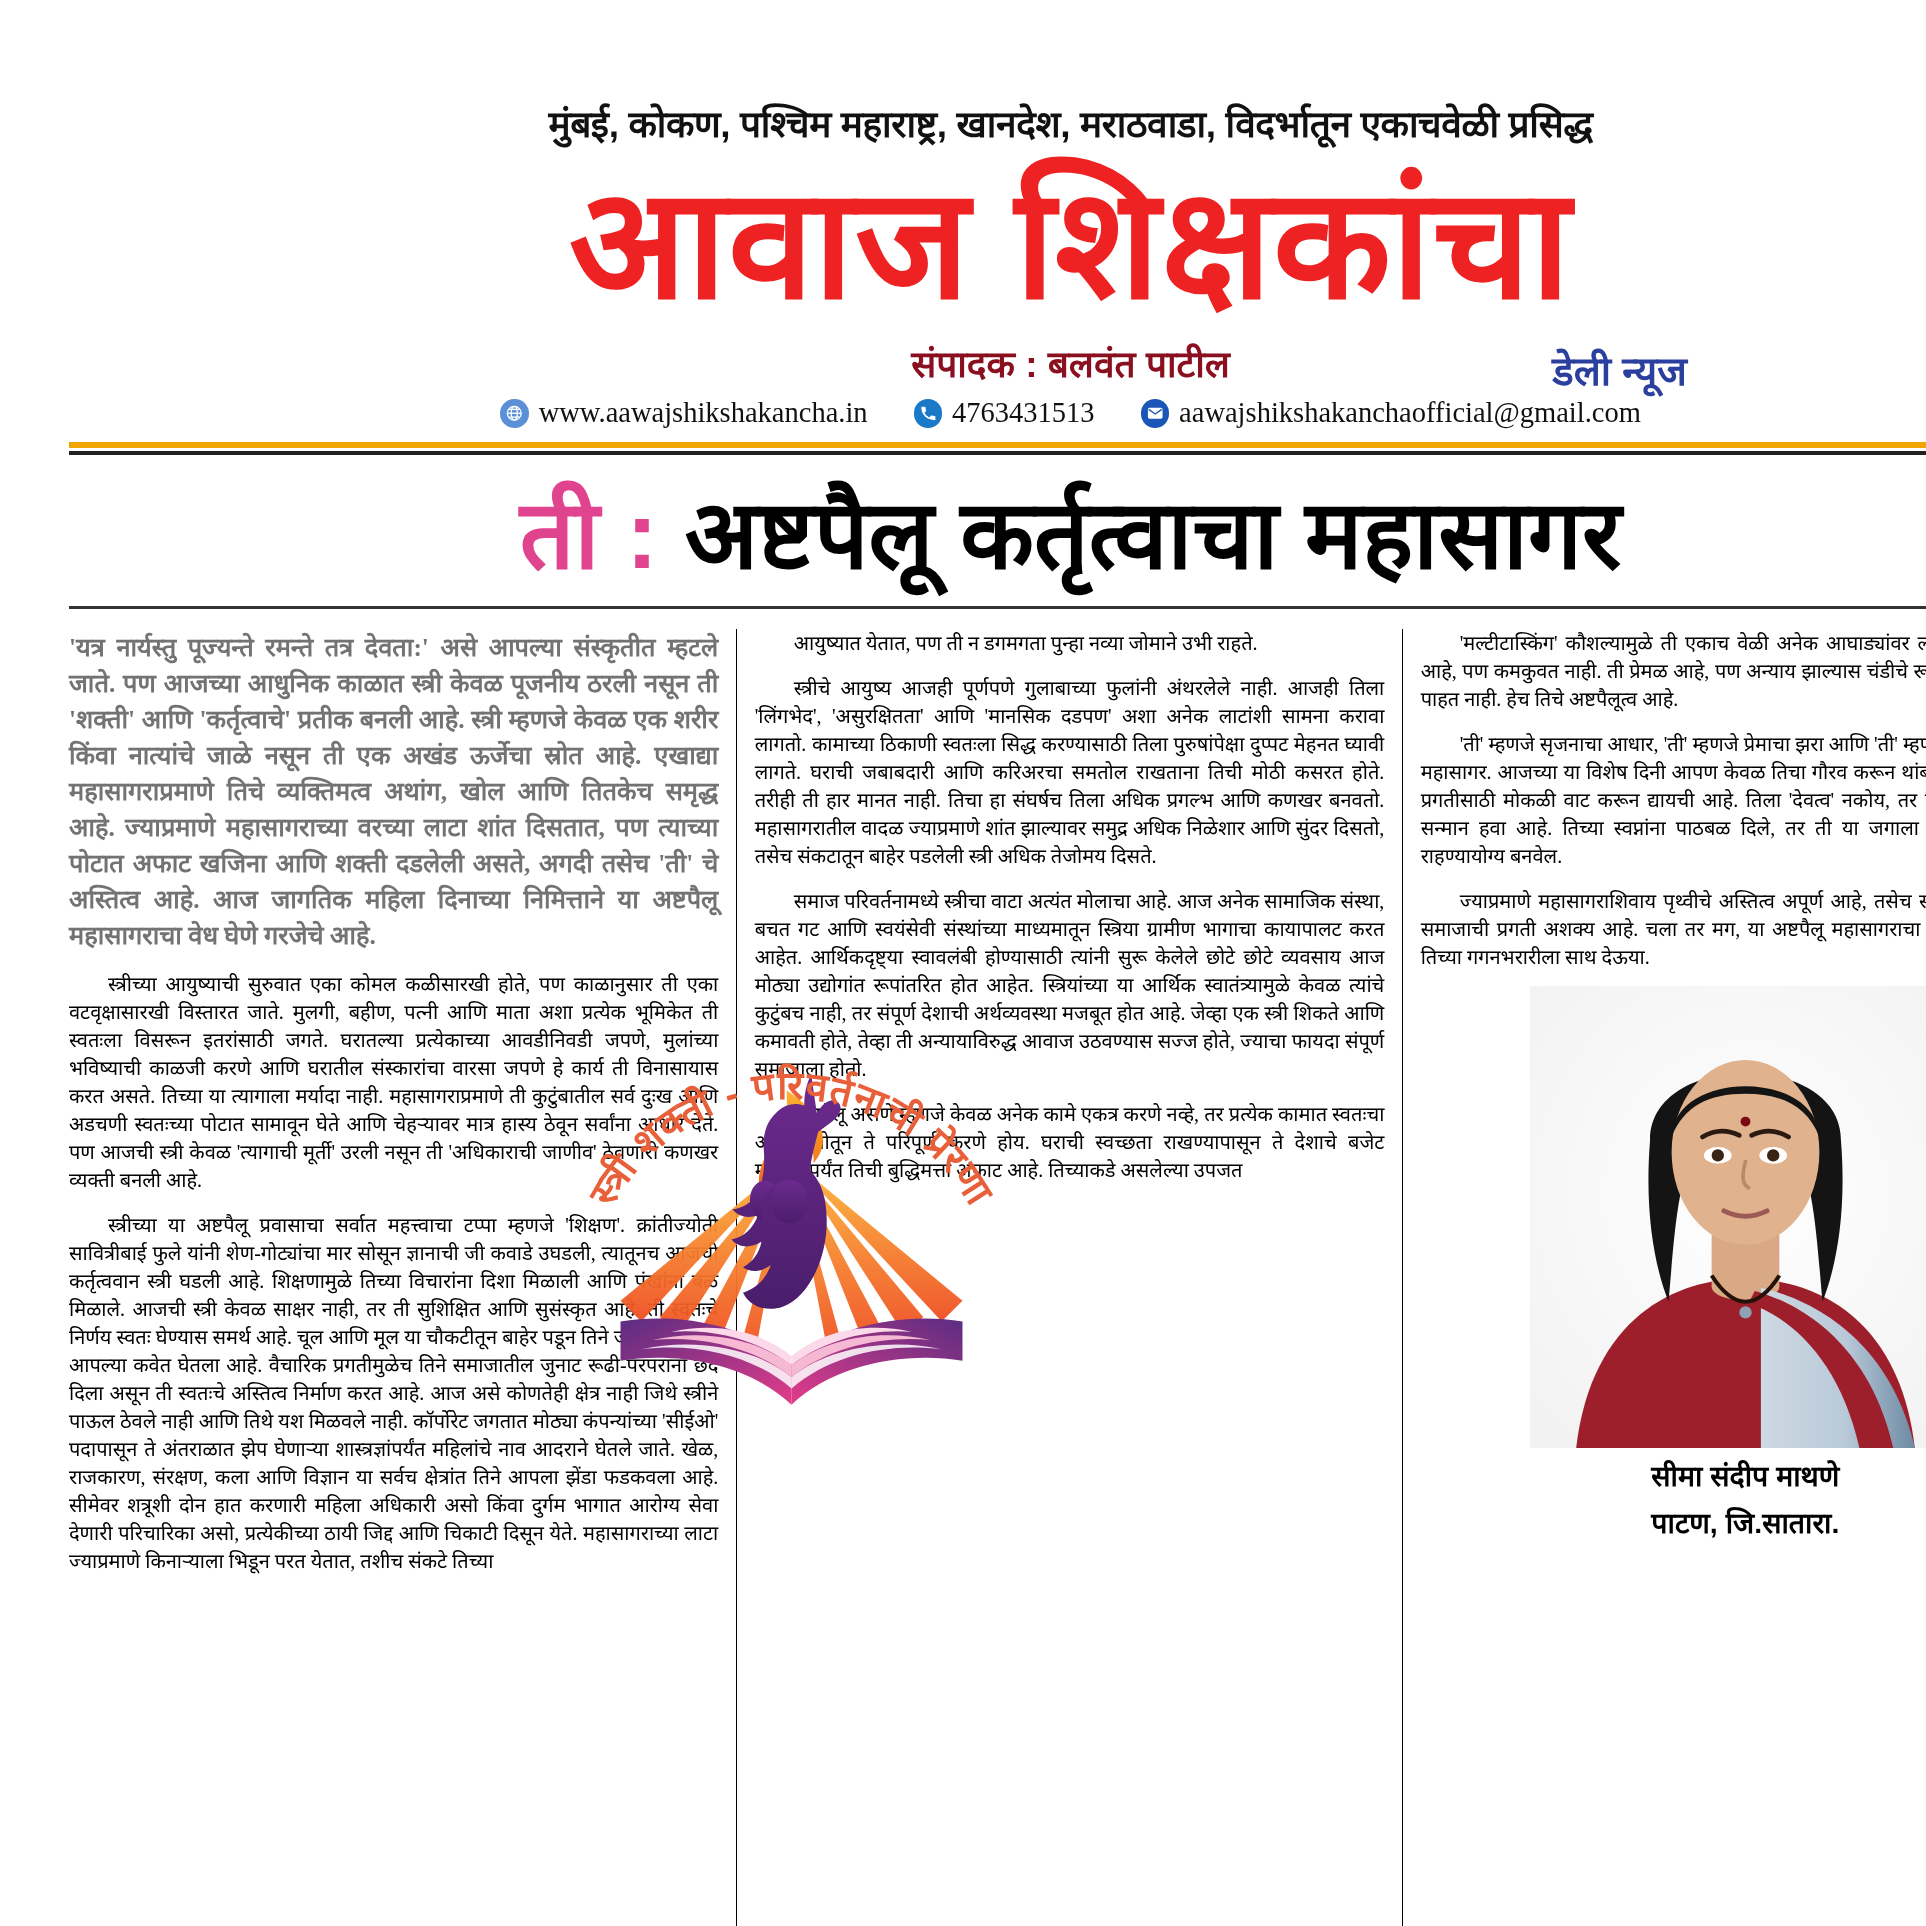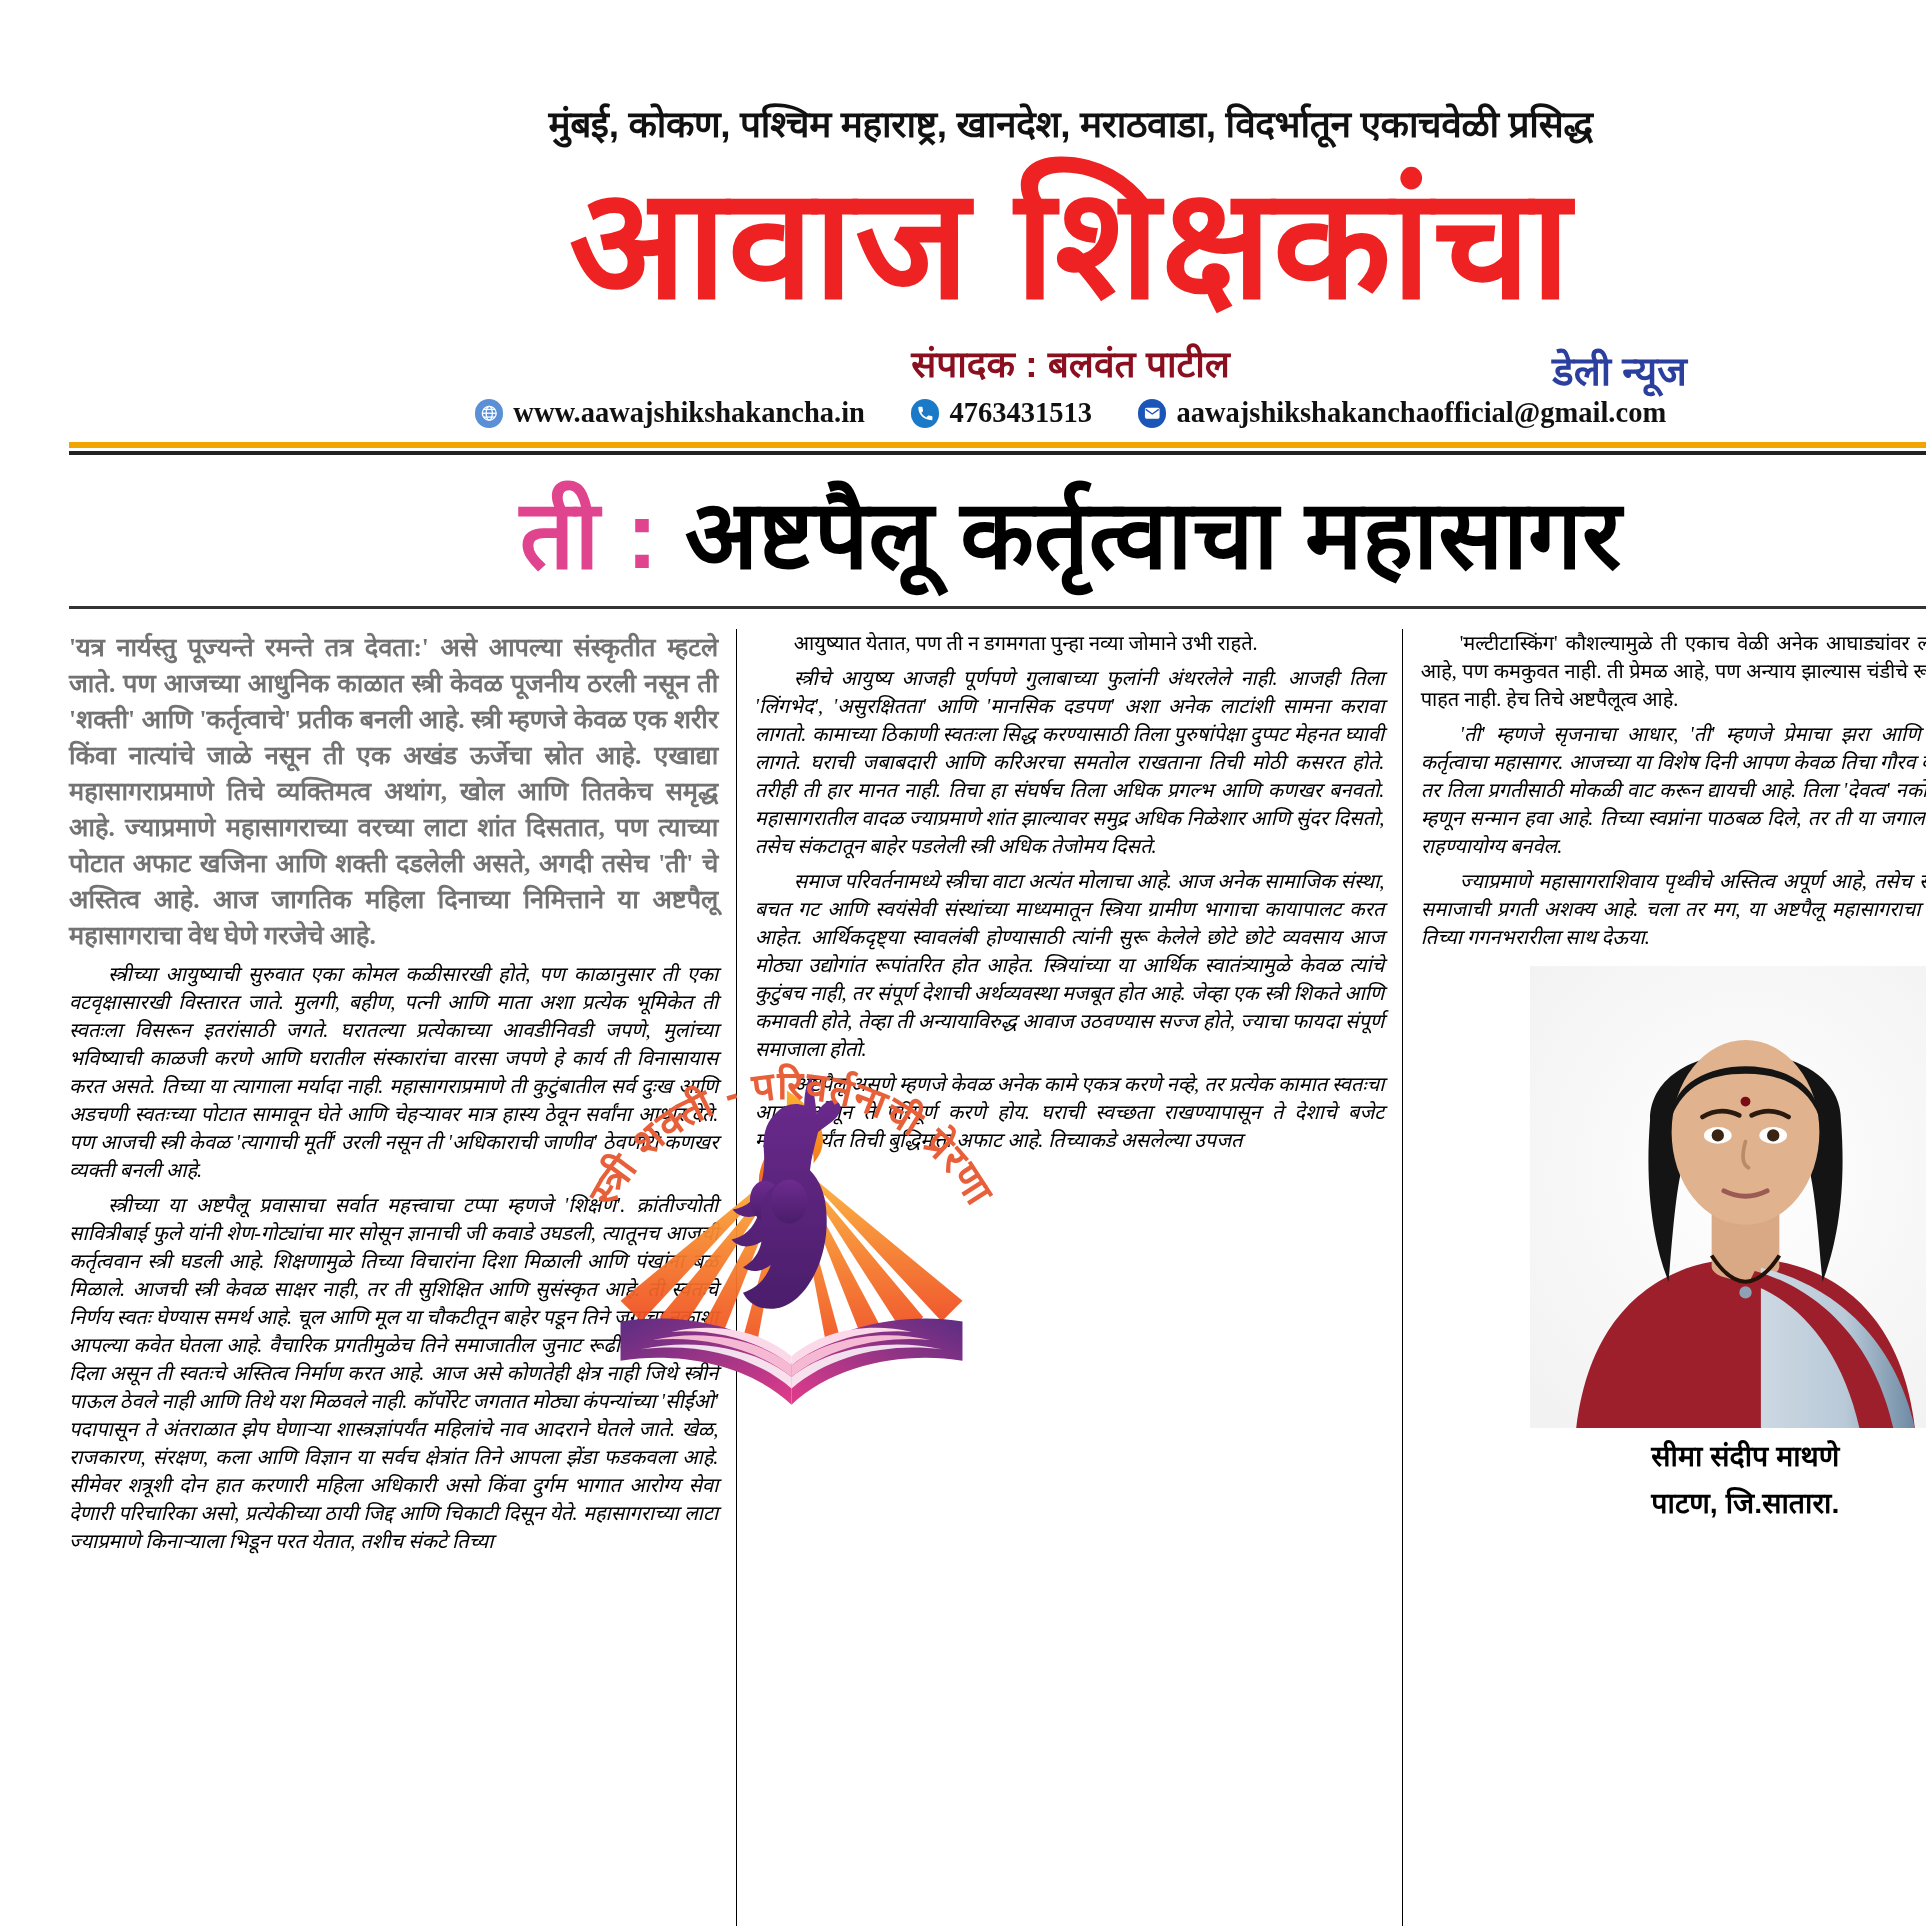--- a/index.html
+++ b/index.html
@@ -78,21 +78,20 @@
     margin-top: 3.9px;
   }
   .contact-item {
     display: flex;
     align-items: center;
     gap: 10px;
     font-size: 28.5px;
     color: #111111;
     font-family: "Liberation Serif", "DejaVu Serif", serif;
     white-space: nowrap;
-    font-weight: bold;
   }
   .cicon {
     width: 28.5px; height: 28.5px;
     border-radius: 50%;
     display: inline-flex;
     align-items: center;
     justify-content: center;
     flex: 0 0 auto;
   }
   .cicon svg { width: 18.5px; height: 18.5px; display:block; }
@@ -156,21 +155,21 @@
     text-indent: 39px;
     hyphens: none;
   }
   p.body.lead {
     color: #737373;
     font-weight: bold;
     font-size: 25.4px;
     line-height: 1.42;
     text-indent: 0;
   }
-  p.body + p.body { margin-top: 7px; font-style: italic; }
+  p.body + p.body { margin-top: 17px; }
 
   
   .author-wrap {
     margin-top: 15.4px;
     text-align: center;
   }
   .author-photo {
     width: 431px;
     height: 462px;
     margin: 0 auto;

